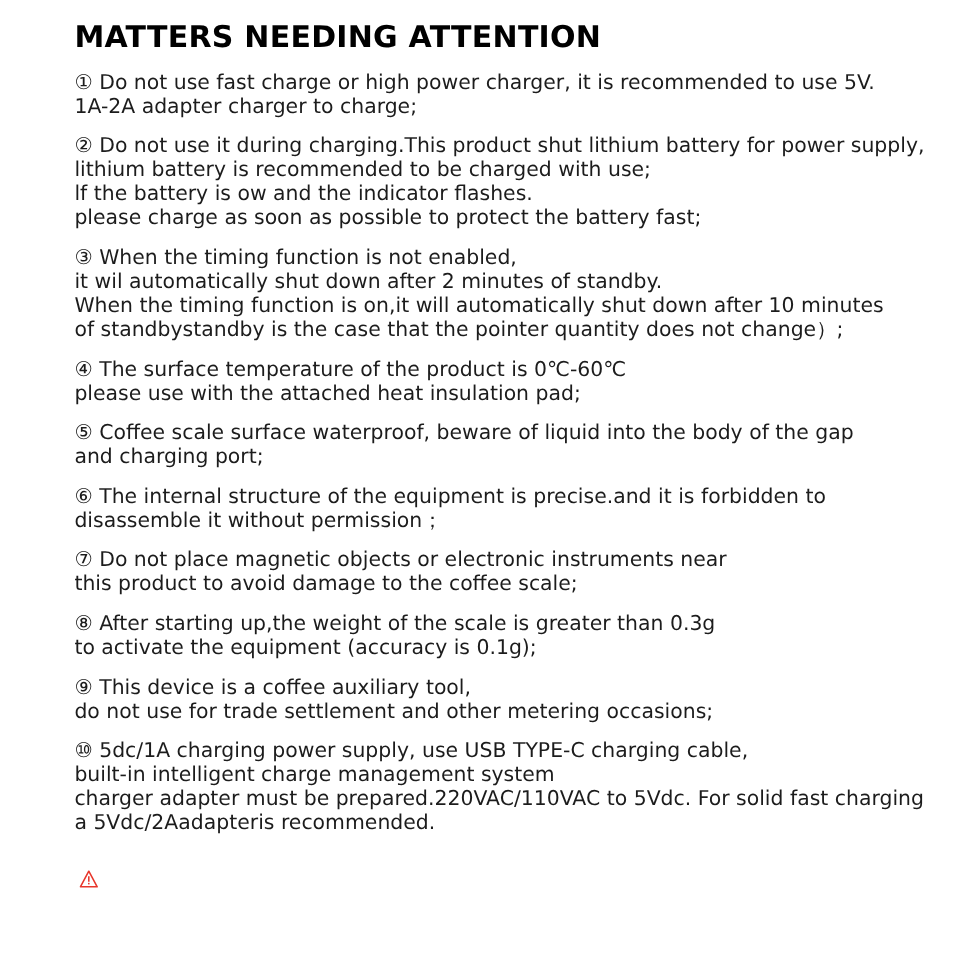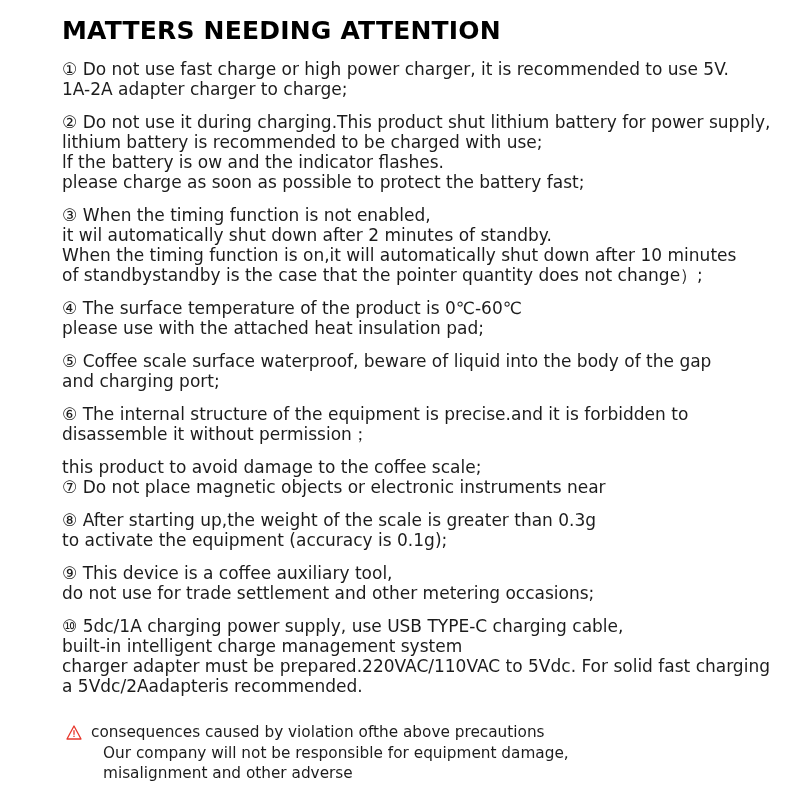--- a/index.html
+++ b/index.html
@@ -91,22 +91,22 @@
     <div class="line">⑤ Coffee scale surface waterproof, beware of liquid into the body of the gap</div>
     <div class="line">and charging port;</div>
   </div>
 
   <div class="item">
     <div class="line">⑥ The internal structure of the equipment is precise.and it is forbidden to</div>
     <div class="line">disassemble it without permission；</div>
   </div>
 
   <div class="item">
+    <div class="line">⑦ Do not place magnetic objects or electronic instruments near</div>
     <div class="line">this product to avoid damage to the coffee scale;</div>
-    <div class="line">⑦ Do not place magnetic objects or electronic instruments near</div>
   </div>
 
   <div class="item">
     <div class="line">⑧ After starting up,the weight of the scale is greater than 0.3g</div>
     <div class="line">to activate the equipment (accuracy is 0.1g);</div>
   </div>
 
   <div class="item">
     <div class="line">⑨ This device is a coffee auxiliary tool,</div>
     <div class="line">do not use for trade settlement and other metering occasions;</div>
@@ -120,20 +120,15 @@
   </div>
 
   <div class="warning">
     <span class="warn-icon">
       <svg width="16" height="15" viewBox="0 0 16 15" aria-hidden="true">
         <path d="M8 1 L15 14 L1 14 Z" fill="none" stroke="#e8372c" stroke-width="1.3" stroke-linejoin="round"></path>
         <rect x="7.35" y="5.2" width="1.3" height="4.6" fill="#e8372c"></rect>
         <rect x="7.35" y="10.7" width="1.3" height="1.3" fill="#e8372c"></rect>
       </svg>
     </span>
-    <div class="warn-lines">
-      <div class="line">consequences caused by violation ofthe above precautions</div>
-      <div class="line indent">Our company will not be responsible for equipment damage,</div>
-      <div class="line indent">misalignment and other adverse</div>
-    </div>
   </div>
 
 </div>
 
 </body></html>

